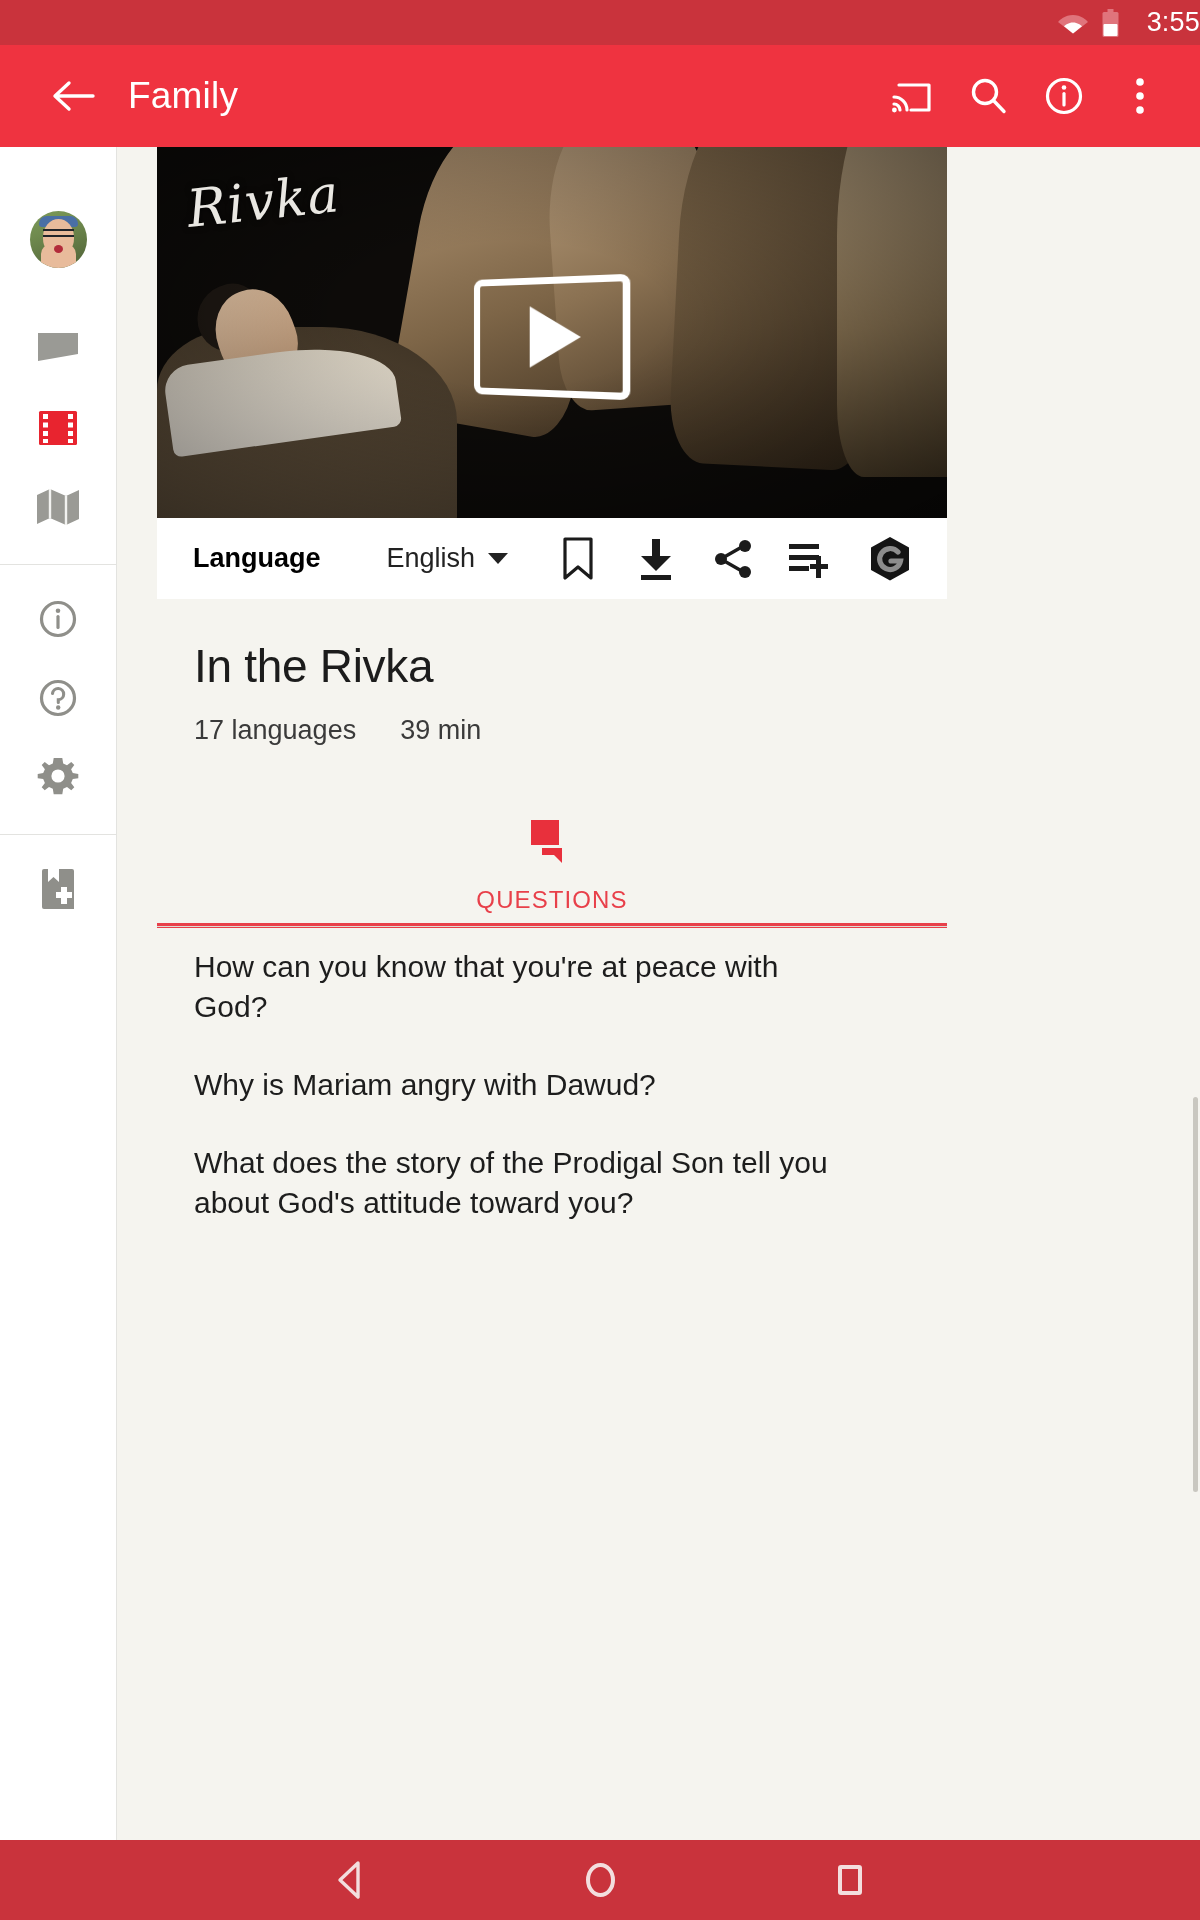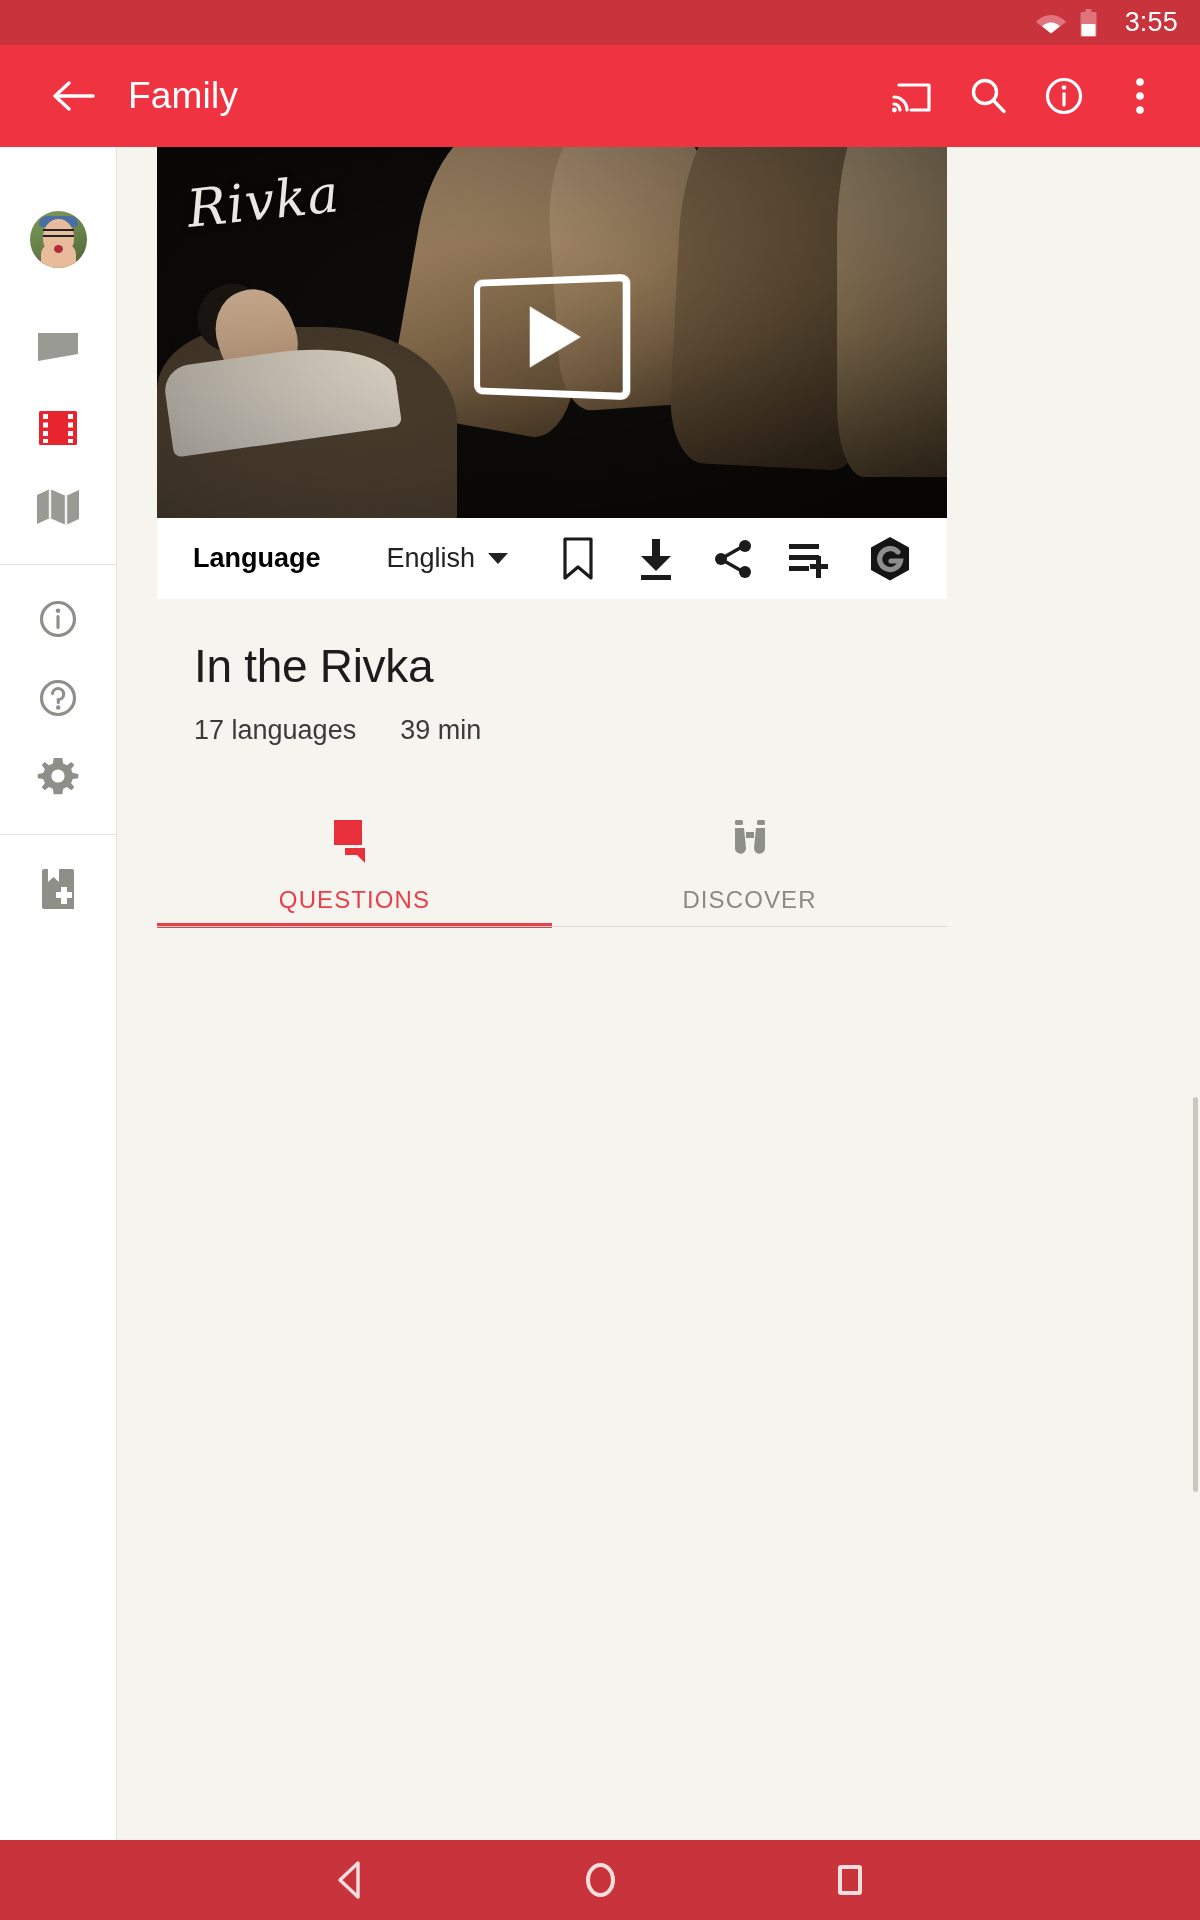--- a/index.html
+++ b/index.html
@@ -8,21 +8,21 @@
     background:#f5f4ef;
     font-family:"Liberation Sans", sans-serif;
     overflow:hidden;
   }
   .screen { position:relative; width:1200px; height:1920px; background:#f5f4ef; }
 
   
   .statusbar {
     position:absolute; top:0; left:0; width:1200px; height:45px;
     background:#c9333c; display:flex; align-items:center;
-    justify-content:flex-end; padding-right:22px;
+    justify-content:flex-end; 
   }
   .sb-icons { display:flex; align-items:center; gap:14px; }
   .wifi-ic { width:30px; height:22px; position:relative; }
   .batt-ic { width:17px; height:28px; position:relative; }
   .sb-time { color:#ffffff; font-size:27px; font-weight:500; letter-spacing:.2px; margin-left:14px; }
 
   
   .appbar {
     position:absolute; top:45px; left:0; width:1200px; height:102px;
     background:#ef3340; display:flex; align-items:center;
@@ -377,35 +377,28 @@
       <div class="tab active">
         <div class="tab-ic">
           <svg width="46" height="46" viewBox="0 0 46 46">
             <rect x="2" y="2" width="28" height="25" fill="#e8303c"></rect>
             <path d="M13 30 H33 V45 L25 37 H13 Z" fill="#e8303c"></path>
           </svg>
         </div>
         <div class="tab-lbl">QUESTIONS</div>
         <div class="tab-underline"></div>
       </div>
-      <div class="tab inactive">
-        <div class="tab-ic">
-          <svg width="46" height="46" viewBox="0 0 46 46">
-            <rect x="8" y="2" width="8" height="5" rx="1.5" fill="#8f8f8a"></rect>
-            <rect x="30" y="2" width="8" height="5" rx="1.5" fill="#8f8f8a"></rect>
-            <path d="M8 10 H17 L19 30 a5.5 5.5 0 0 1 -11 0.5 Z" fill="#8f8f8a"></path>
-            <path d="M38 10 H29 L27 30 a5.5 5.5 0 0 0 11 0.5 Z" fill="#8f8f8a"></path>
-            <rect x="19" y="14" width="8" height="6" fill="#8f8f8a"></rect>
-          </svg>
-        </div>
-        <div class="tab-lbl">DISCOVER</div>
-      </div>
     </div>
     <div class="tabs-divider"></div>
 
+    <div class="qlist">
+      <div class="q">How can you know that you're at peace with God?</div>
+      <div class="q">Why is Mariam angry with Dawud?</div>
+      <div class="q">What does the story of the Prodigal Son tell you about God's attitude toward you?</div>
+    </div>
 
     <div class="scrollbar"></div>
   </div>
 
   <div class="navbar">
     <div class="nav-btn">
       <svg width="36" height="42" viewBox="0 0 36 42">
         <path d="M26 4 L8 21 L26 38 Z" stroke="#f3dede" stroke-width="3.4" fill="none" stroke-linejoin="round"></path>
       </svg>
     </div>

